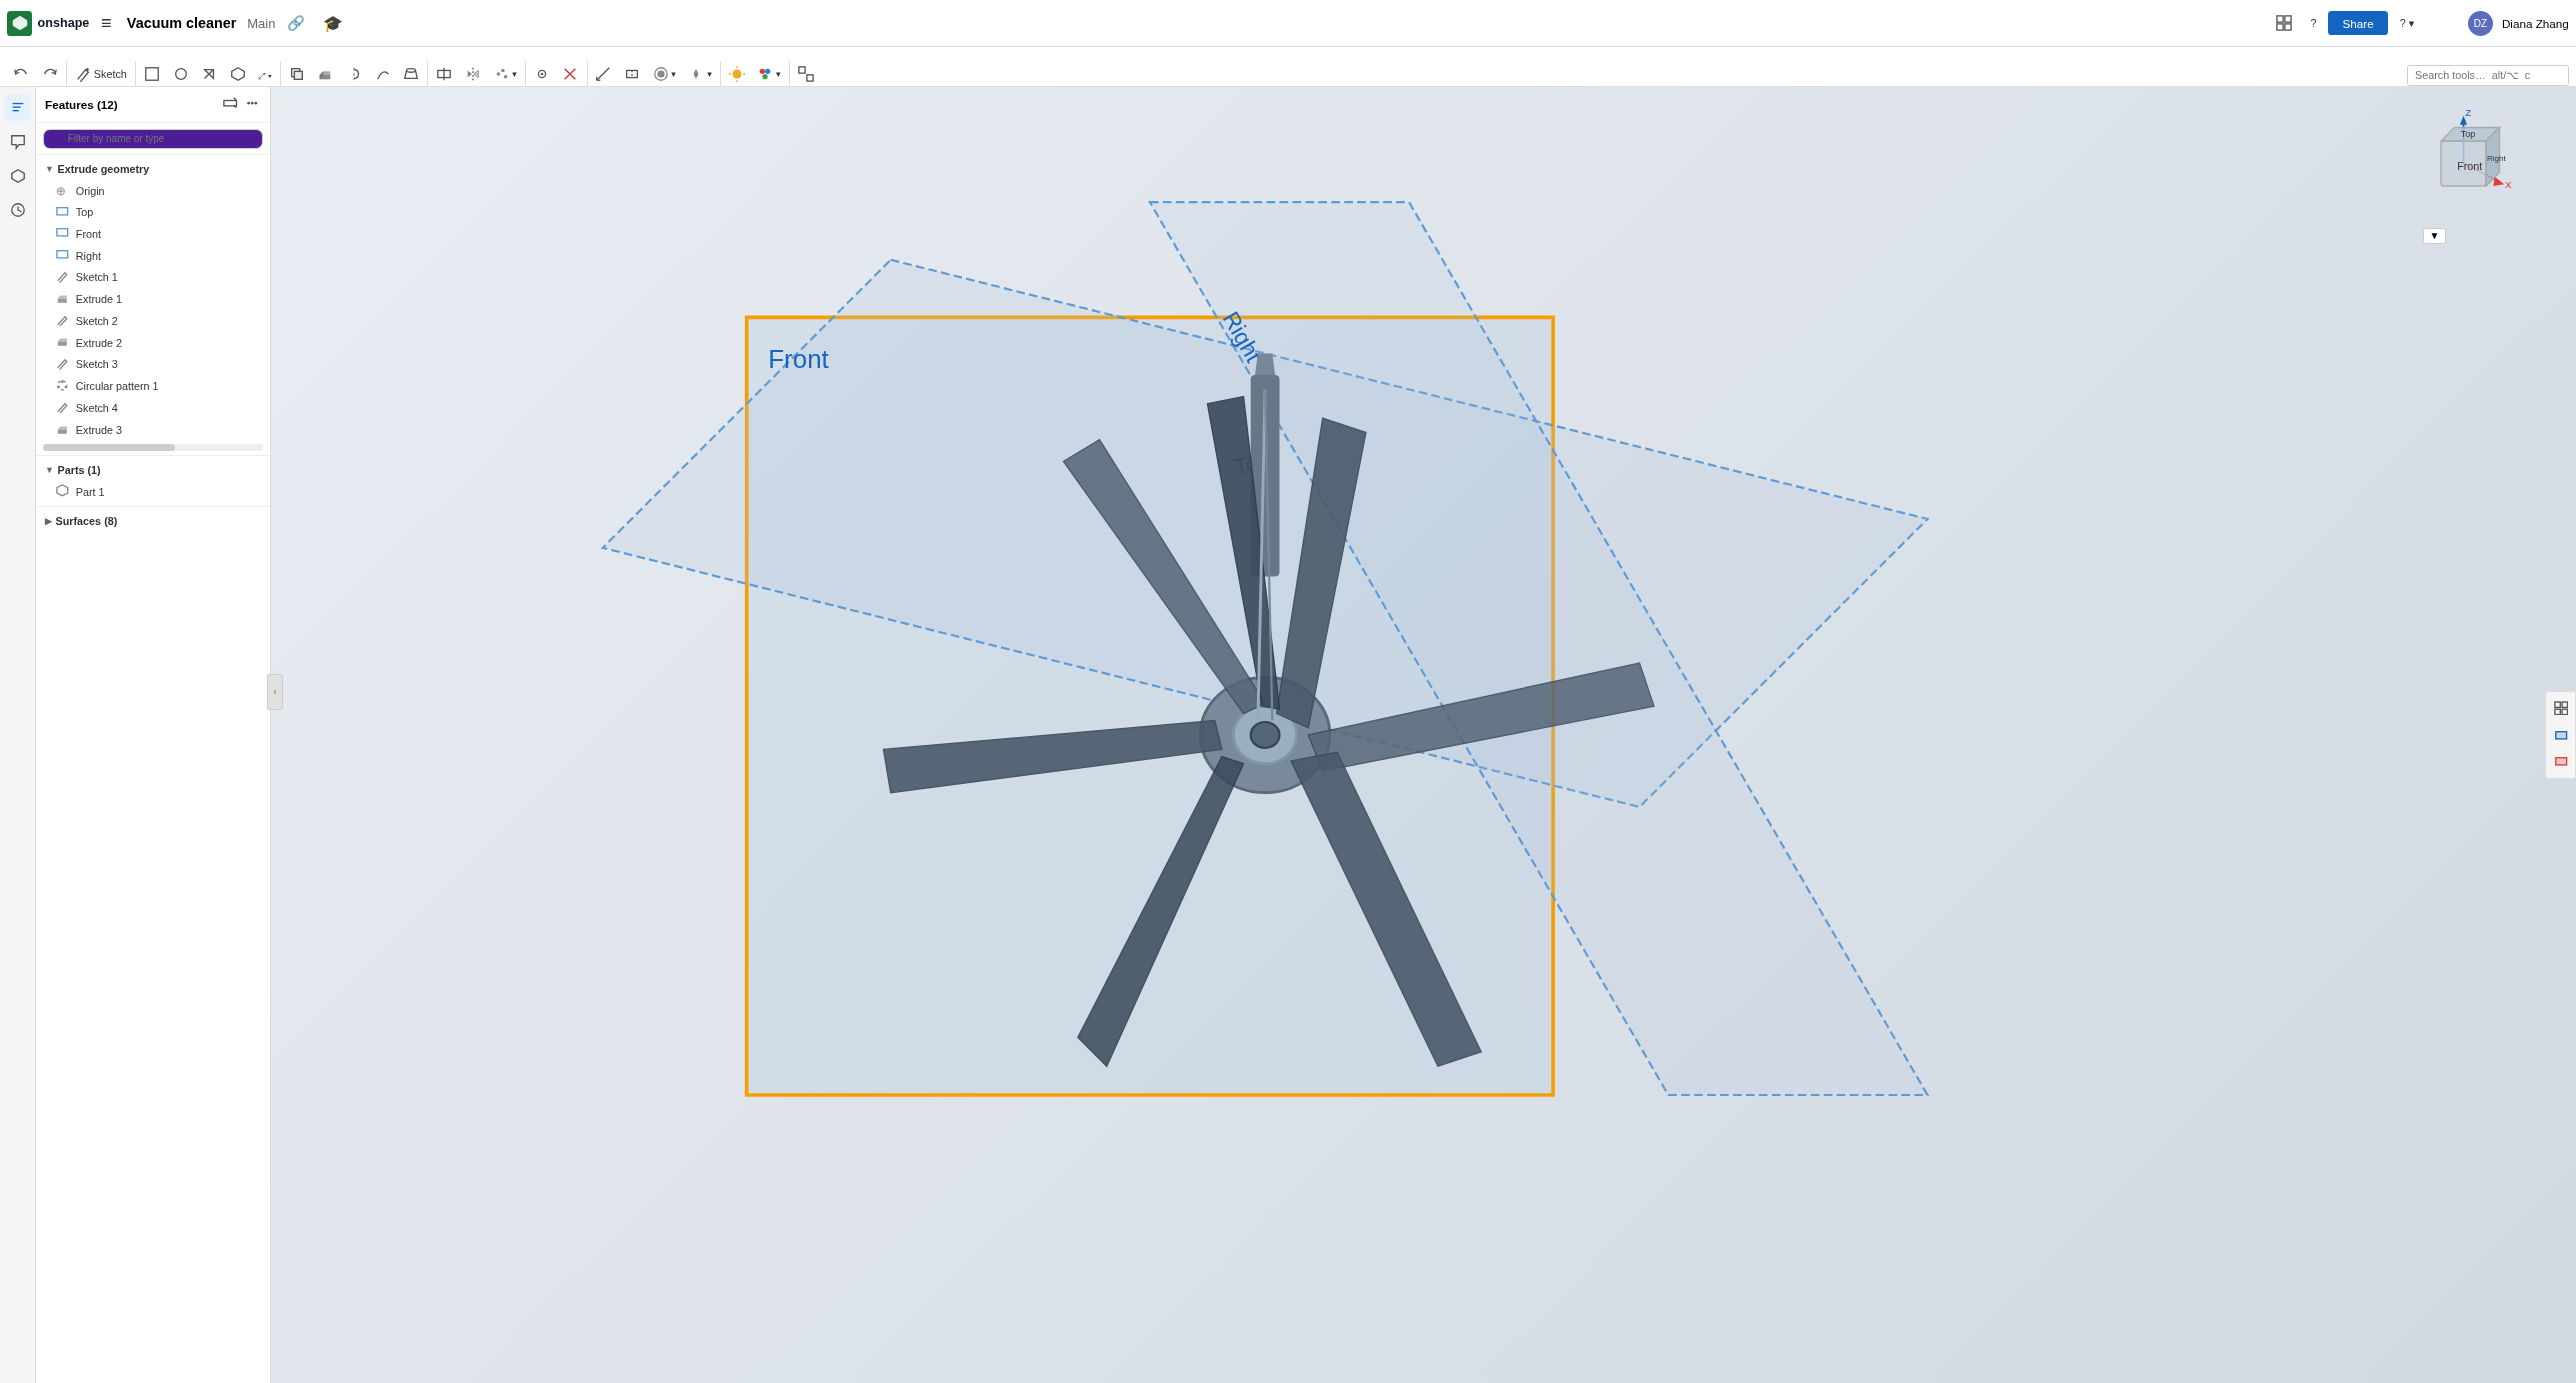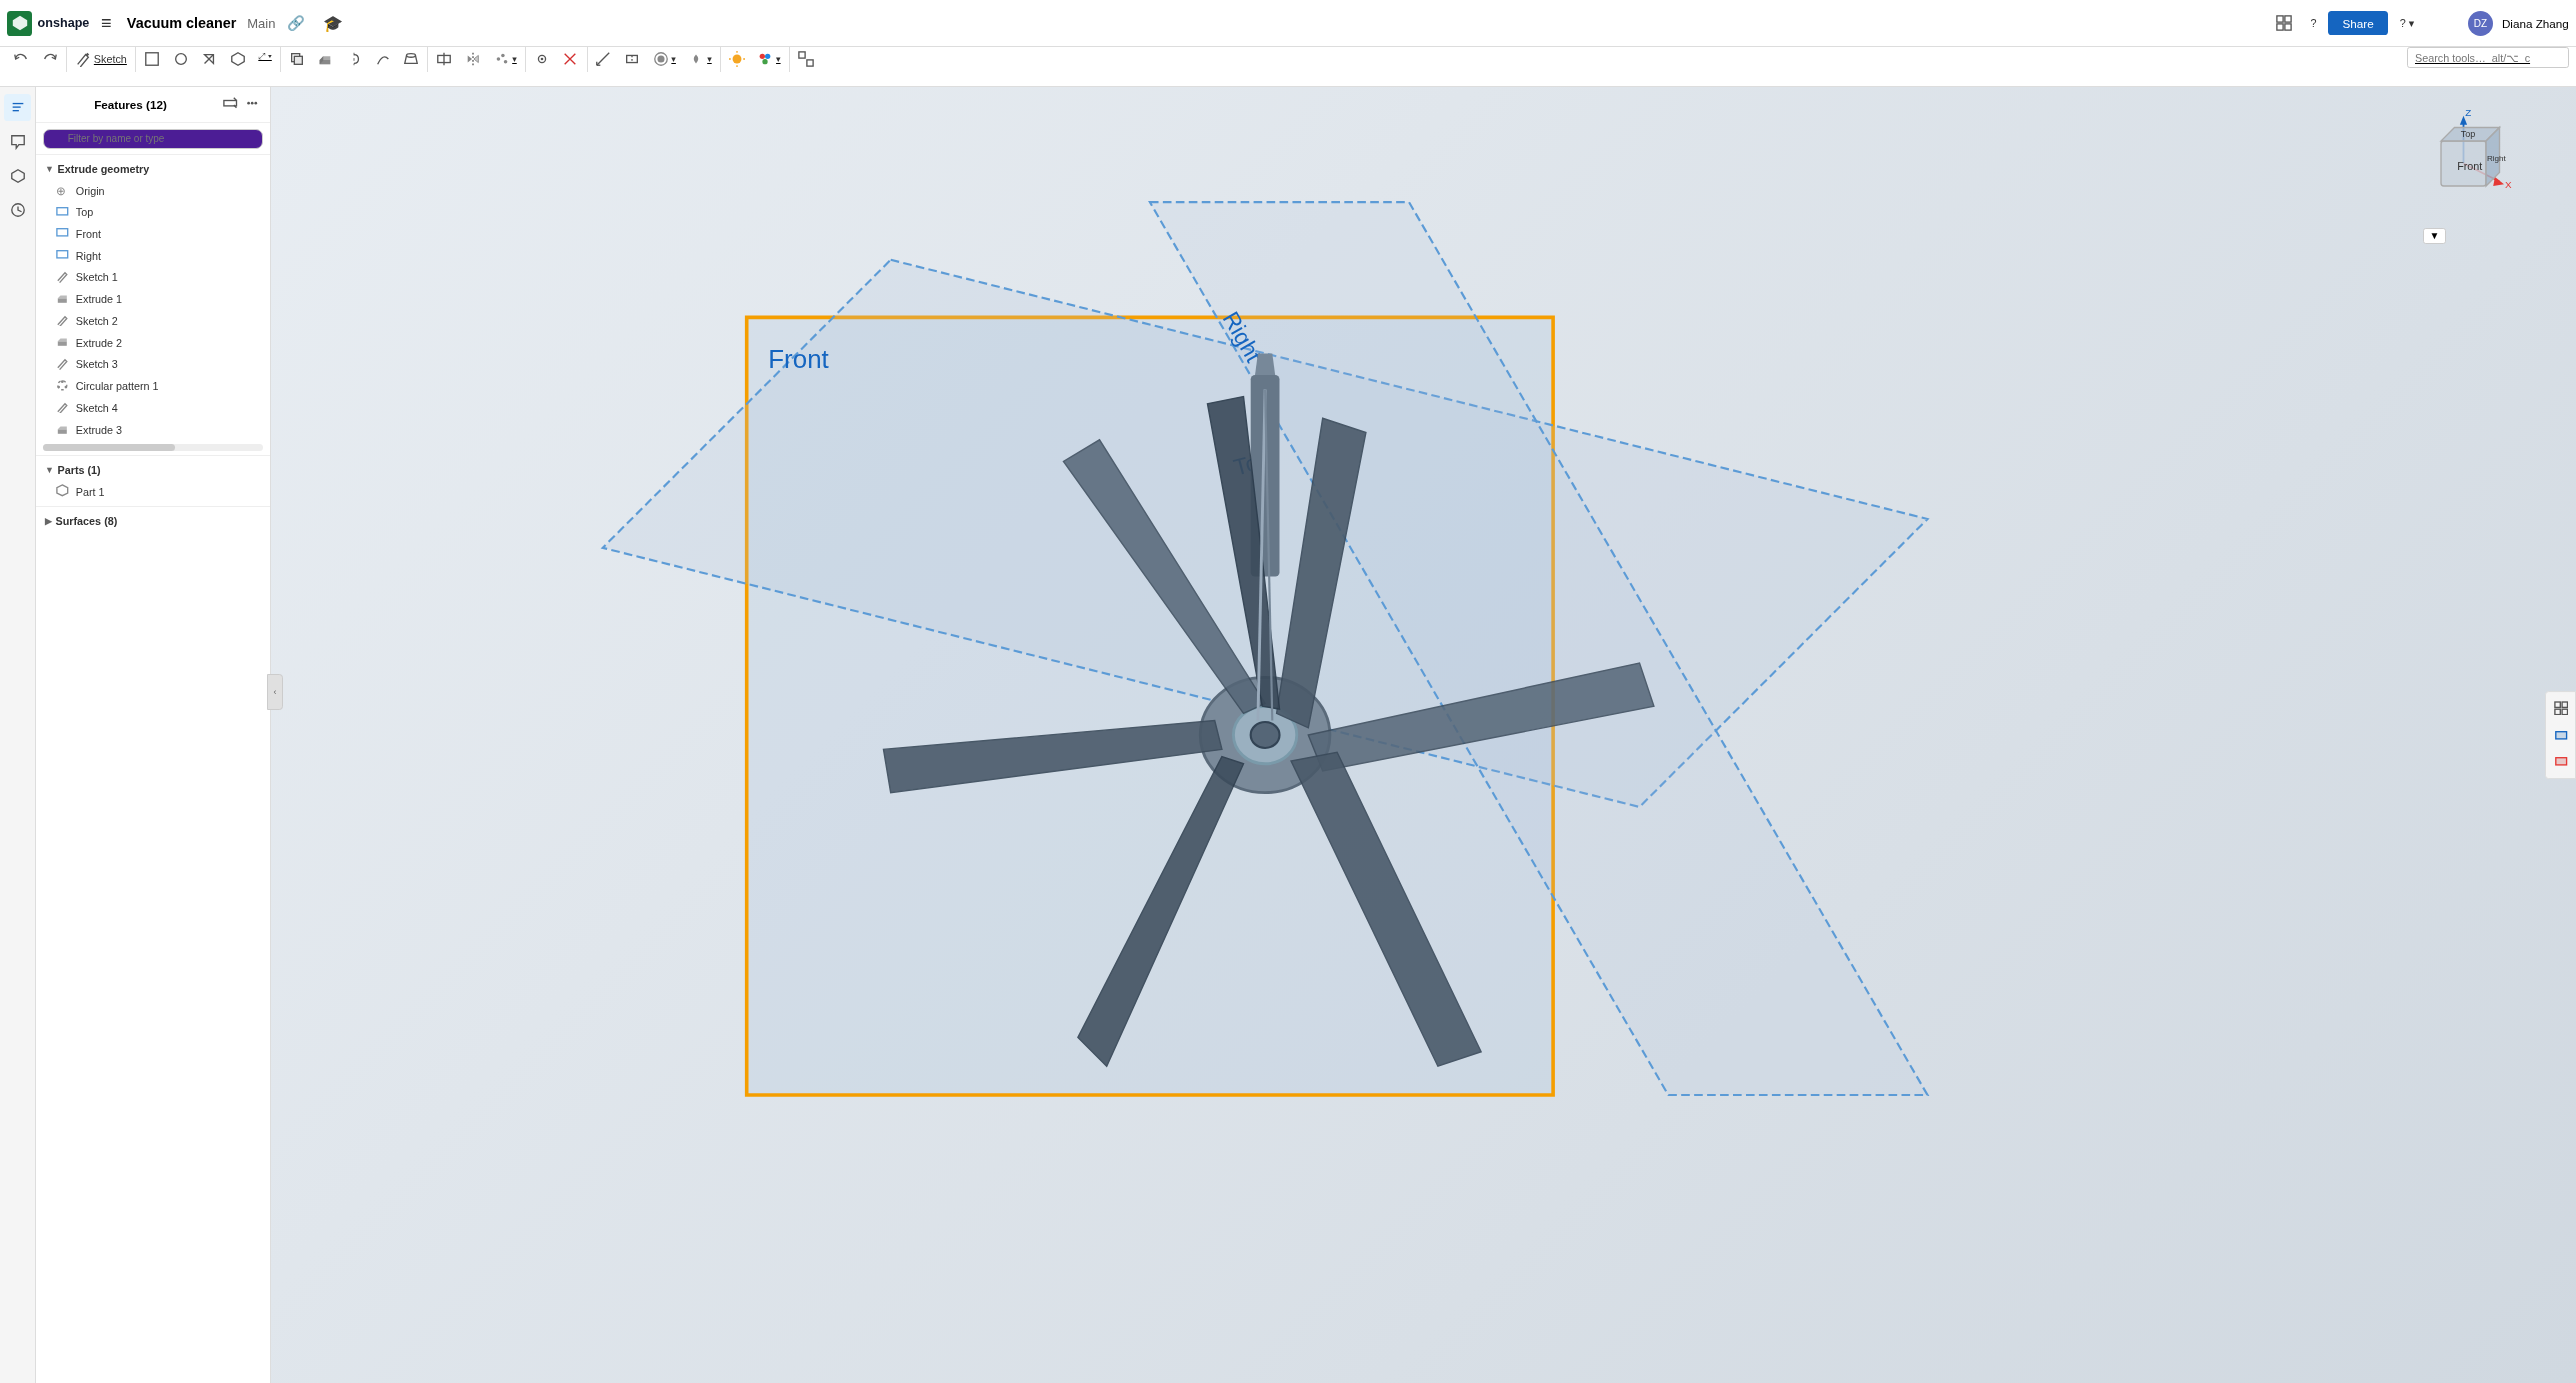--- a/index.html
+++ b/index.html
@@ -11,22 +11,22 @@
       border-bottom: 0.9px solid #ddd; padding: 0 7.2px; gap: 5.4px;
     }
     #logo { display: flex; align-items: center; gap: 5.4px; font-weight: bold; font-size: 12.6px; }
     #logo-icon { width: 25px; height: 25px; background: #1a7a3c; border-radius: 3.6px; display: flex; align-items: center; justify-content: center; color: white; font-size: 9px; font-weight: bold; }
     .top-spacer { flex: 1; }
     #share-btn { background: #1565c0; color: white; border: none; border-radius: 3.6px; padding: 5.4px 14.4px; font-size: 11.7px; cursor: pointer; font-weight: 500; }
     #user-avatar { width: 25px; height: 25px; border-radius: 50%; background: #5c6bc0; color: white; display: flex; align-items: center; justify-content: center; font-size: 10px; cursor: pointer; margin-left: 42px; }
 
     
     #toolbar {
-      display: flex; align-items: flex-start; height: 40px; background: #fff;
-      border-bottom: 0.9px solid #ddd; padding: 0 7.2px; gap: 0; text-decoration: underline;
+      display: flex; align-items: flex-end; height: 40px; background: #fff;
+      border-bottom: 0.9px solid #ddd; padding: 0 7.2px; gap: 0;
     }
     .tb-btn {
       display: flex; align-items: center; gap: 2.7px; padding: 3.6px 6.3px;
       border: none; background: none; cursor: pointer; border-radius: 2.7px;
       font-size: 10.8px; color: #333; white-space: nowrap;
     }
     .tb-btn svg { width: 16px; height: 16px; }
     .tb-sep { width: 0.9px; height: 25px; background: #ddd; margin: 0 1.8px; }
     .tb-dropdown { font-size: 9px; }
     #search-tools-input {
@@ -50,21 +50,21 @@
     
     #feature-panel {
       position: absolute; top: 87px; left: 36px; width: 235px; bottom: 0;
       background: #fff; border-right: 0.9px solid #ddd;
       display: flex; flex-direction: column; overflow: hidden;
     }
     #feature-header {
       display: flex; align-items: center; padding: 7.2px 9px;
       border-bottom: 0.9px solid #eee; gap: 5.4px;
     }
-    #feature-title { font-weight: 600; font-size: 11.7px; flex: 1; text-align: center; }
+    #feature-title { font-weight: 600; font-size: 11.7px; flex: 1; }
     #feature-header-icons { display: flex; gap: 3.6px; }
     .fh-icon { cursor: pointer; font-size: 12.6px; color: #555; padding: 1.8px; }
 
     #filter-input-wrap { padding: 5.4px 7.2px; border-bottom: 0.9px solid #eee; }
     #filter-input {
       width: 100%; border: 0.9px solid #ccc; border-radius: 7px;
       padding: 3.6px 7.2px 3.6px 23.5px; font-size: 10px; color: #888;
       background: #4c1d95; position: relative;
     }
     .filter-wrap { position: relative; }

